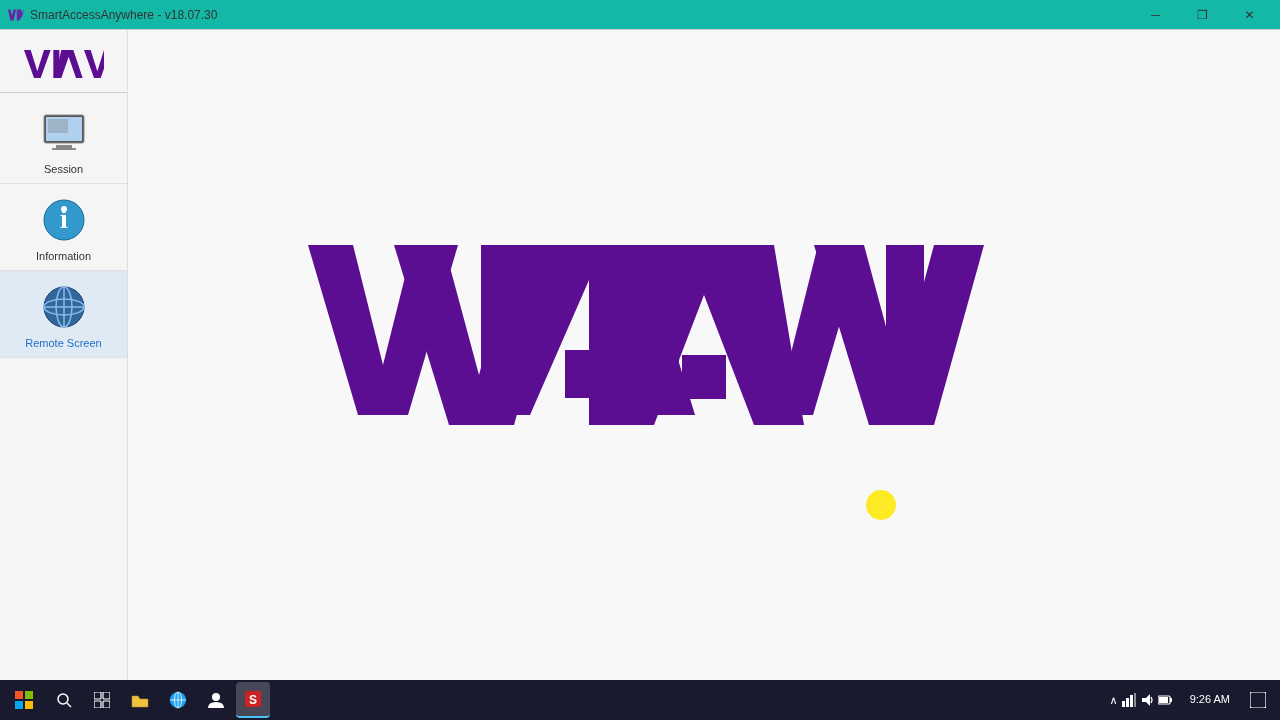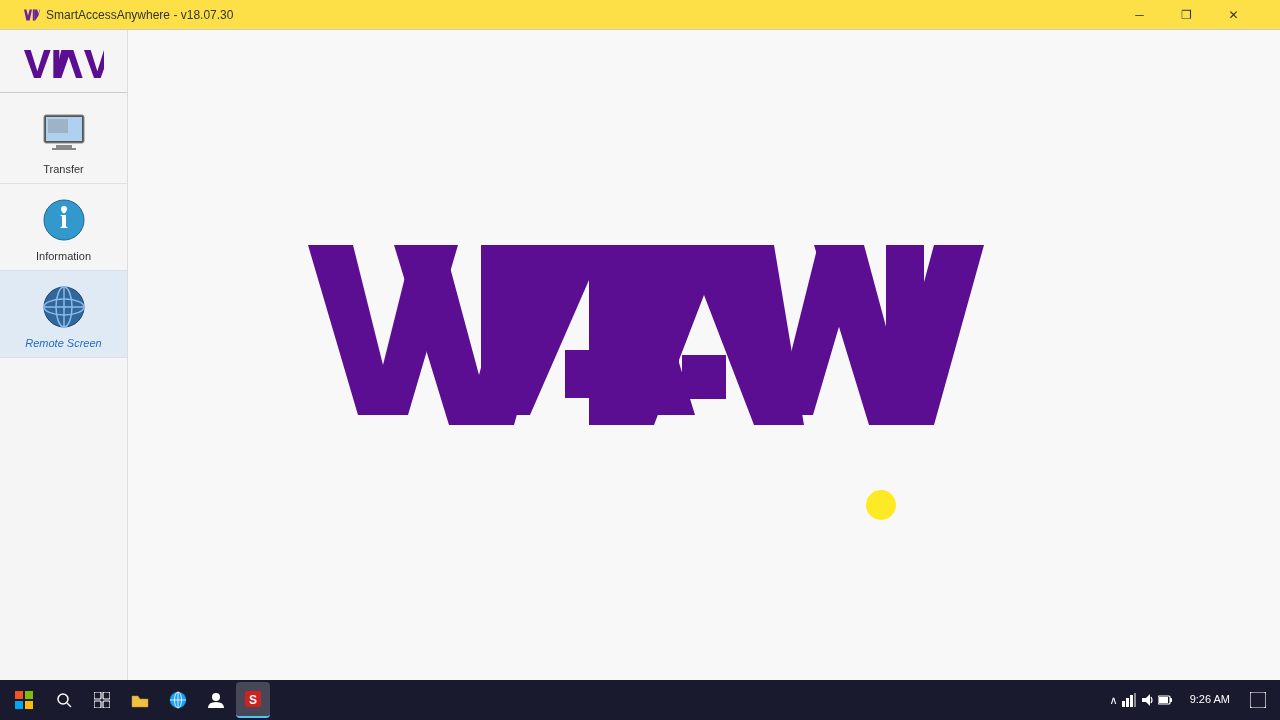--- a/index.html
+++ b/index.html
@@ -2,25 +2,25 @@
 <html><head>
   <meta charset="utf-8">
   <style>
     * { margin: 0; padding: 0; box-sizing: border-box; }
     body { width: 1280px; height: 720px; overflow: hidden; font-family: 'Segoe UI', Arial, sans-serif; background: #c0c0c0; }
 
     
     .title-bar {
       width: 100%;
       height: 30px;
-      background: #fde047;
+      background: #14b8a6;
       display: flex;
       align-items: center;
       justify-content: space-between;
-      padding: 0 24px;
+      padding: 0 8px;
       border-bottom: 1px solid #ccc;
       user-select: none;
     }
     .title-bar-left {
       display: flex;
       align-items: center;
       gap: 6px;
     }
     .title-bar-icon {
       width: 16px;
@@ -91,21 +91,21 @@
       display: flex;
       align-items: center;
       justify-content: center;
     }
 
     .sidebar-label {
       font-size: 11px;
       color: #333;
       text-align: center;
     }
-    .sidebar-label.blue { color: #1e6ec8; font-style: italic; }
+    .sidebar-label.blue { color: #1e6ec8; }
 
     
     .content {
       flex: 1;
       background: #f8f8f8;
       display: flex;
       align-items: center;
       justify-content: center;
       position: relative;
     }
@@ -236,21 +236,21 @@
 
         <svg width="44" height="44" viewBox="0 0 44 44" xmlns="http://www.w3.org/2000/svg">
           <rect x="2" y="4" width="40" height="28" rx="2" fill="#555" stroke="#888" stroke-width="1"></rect>
           <rect x="4" y="6" width="36" height="24" fill="#b0d0f0"></rect>
 
           <rect x="6" y="8" width="20" height="14" fill="#888" opacity="0.4"></rect>
           <rect x="14" y="34" width="16" height="3" fill="#888"></rect>
           <rect x="10" y="37" width="24" height="2" fill="#888"></rect>
         </svg>
       </div>
-      <span class="sidebar-label">Transfer</span>
+      <span class="sidebar-label">Session</span>
     </div>
 
     <div class="sidebar-item">
       <div class="sidebar-icon">
         <svg width="44" height="44" viewBox="0 0 44 44" xmlns="http://www.w3.org/2000/svg">
           <circle cx="22" cy="22" r="20" fill="#3399cc" stroke="#1a6699" stroke-width="1"></circle>
           <text x="22" y="30" text-anchor="middle" font-size="28" font-weight="bold" fill="white" font-family="serif">i</text>
           <circle cx="22" cy="11" r="3" fill="white"></circle>
         </svg>
       </div>

